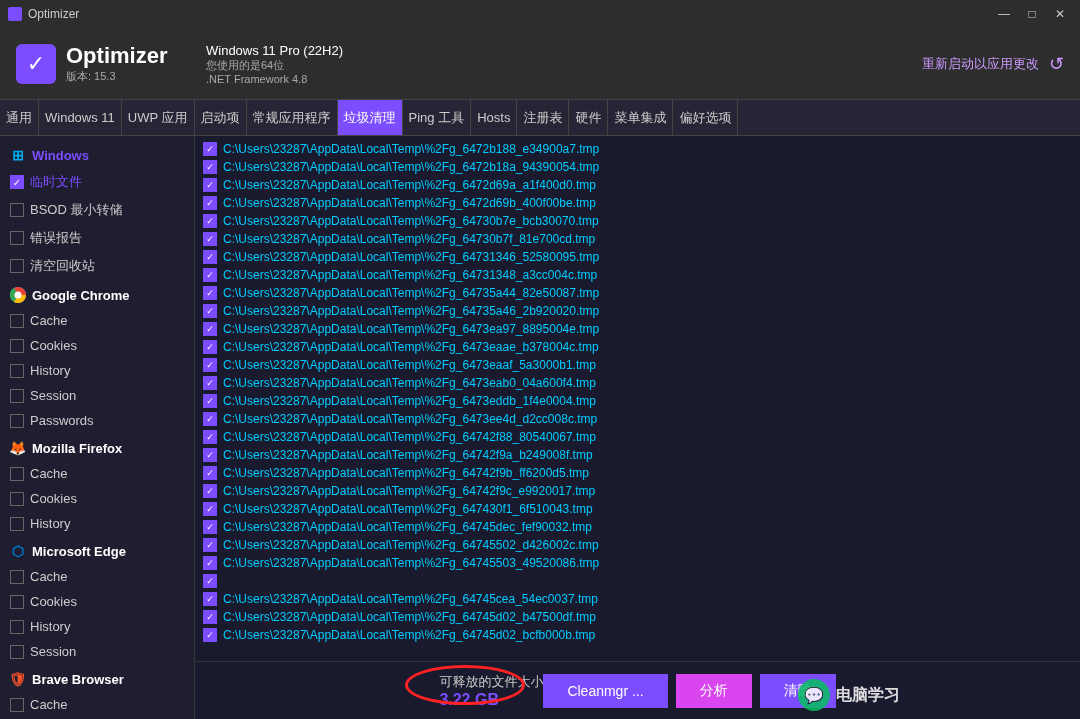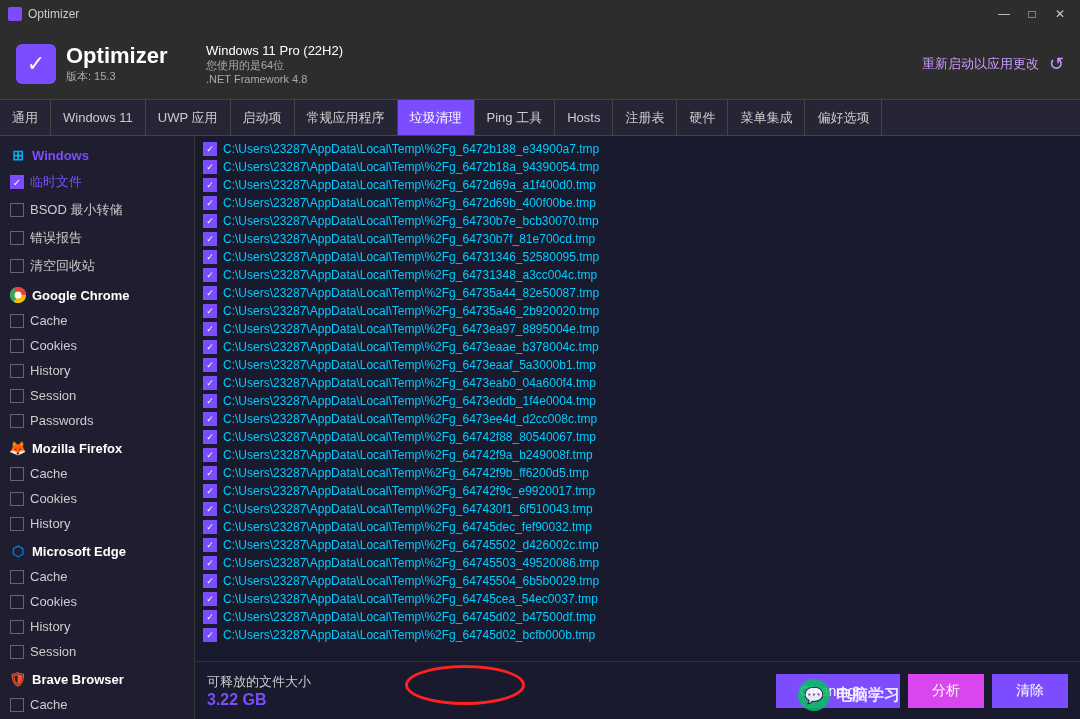--- a/index.html
+++ b/index.html
@@ -44,21 +44,21 @@
 
     
     .nav-tabs {
       background: #252535;
       height: 36px;
       display: flex;
       align-items: stretch;
       border-bottom: 1px solid #444;
     }
     .nav-tab {
-      padding: 0 12px;
+      padding: 0 6px;
       display: flex;
       align-items: center;
       font-size: 13px;
       color: #ccc;
       cursor: pointer;
       border-right: 1px solid #444;
     }
     .nav-tab.active { background: #7c4dff; color: #fff; }
 
     
@@ -123,21 +123,21 @@
     }
     .file-check { width: 14px; height: 14px; background: #7c4dff; border: 1px solid #7c4dff; flex-shrink: 0; display: flex; align-items: center; justify-content: center; color: white; font-size: 9px; }
 
     
     .footer {
       background: #1a1a2e;
       border-top: 1px solid #333;
       padding: 8px 12px;
       display: flex;
       align-items: center;
-      justify-content: space-between;
+      justify-content: center;
       height: 58px;
       position: relative;
     }
     .footer-left { }
     .footer-size-label { font-size: 13px; color: #ccc; }
     .footer-size-value { font-size: 16px; color: #7c4dff; font-weight: bold; }
     .footer-btns { display: flex; gap: 8px; }
     .footer-btn {
       padding: 8px 24px;
       font-size: 14px;
@@ -441,21 +441,20 @@
         <div class="file-item">
           <div class="file-check">✓</div>
           <span>C:\Users\23287\AppData\Local\Temp\%2Fg_64745502_d426002c.tmp</span>
         </div>
         <div class="file-item">
           <div class="file-check">✓</div>
           <span>C:\Users\23287\AppData\Local\Temp\%2Fg_64745503_49520086.tmp</span>
         </div>
         <div class="file-item">
           <div class="file-check">✓</div>
-          <span>C:\Users\23287\AppData\Local\Temp\%2Fg_64745504_6b5b0029.tmp</span>
         </div>
         <div class="file-item">
           <div class="file-check">✓</div>
           <span>C:\Users\23287\AppData\Local\Temp\%2Fg_64745cea_54ec0037.tmp</span>
         </div>
         <div class="file-item">
           <div class="file-check">✓</div>
           <span>C:\Users\23287\AppData\Local\Temp\%2Fg_64745d02_b47500df.tmp</span>
         </div>
         <div class="file-item">

